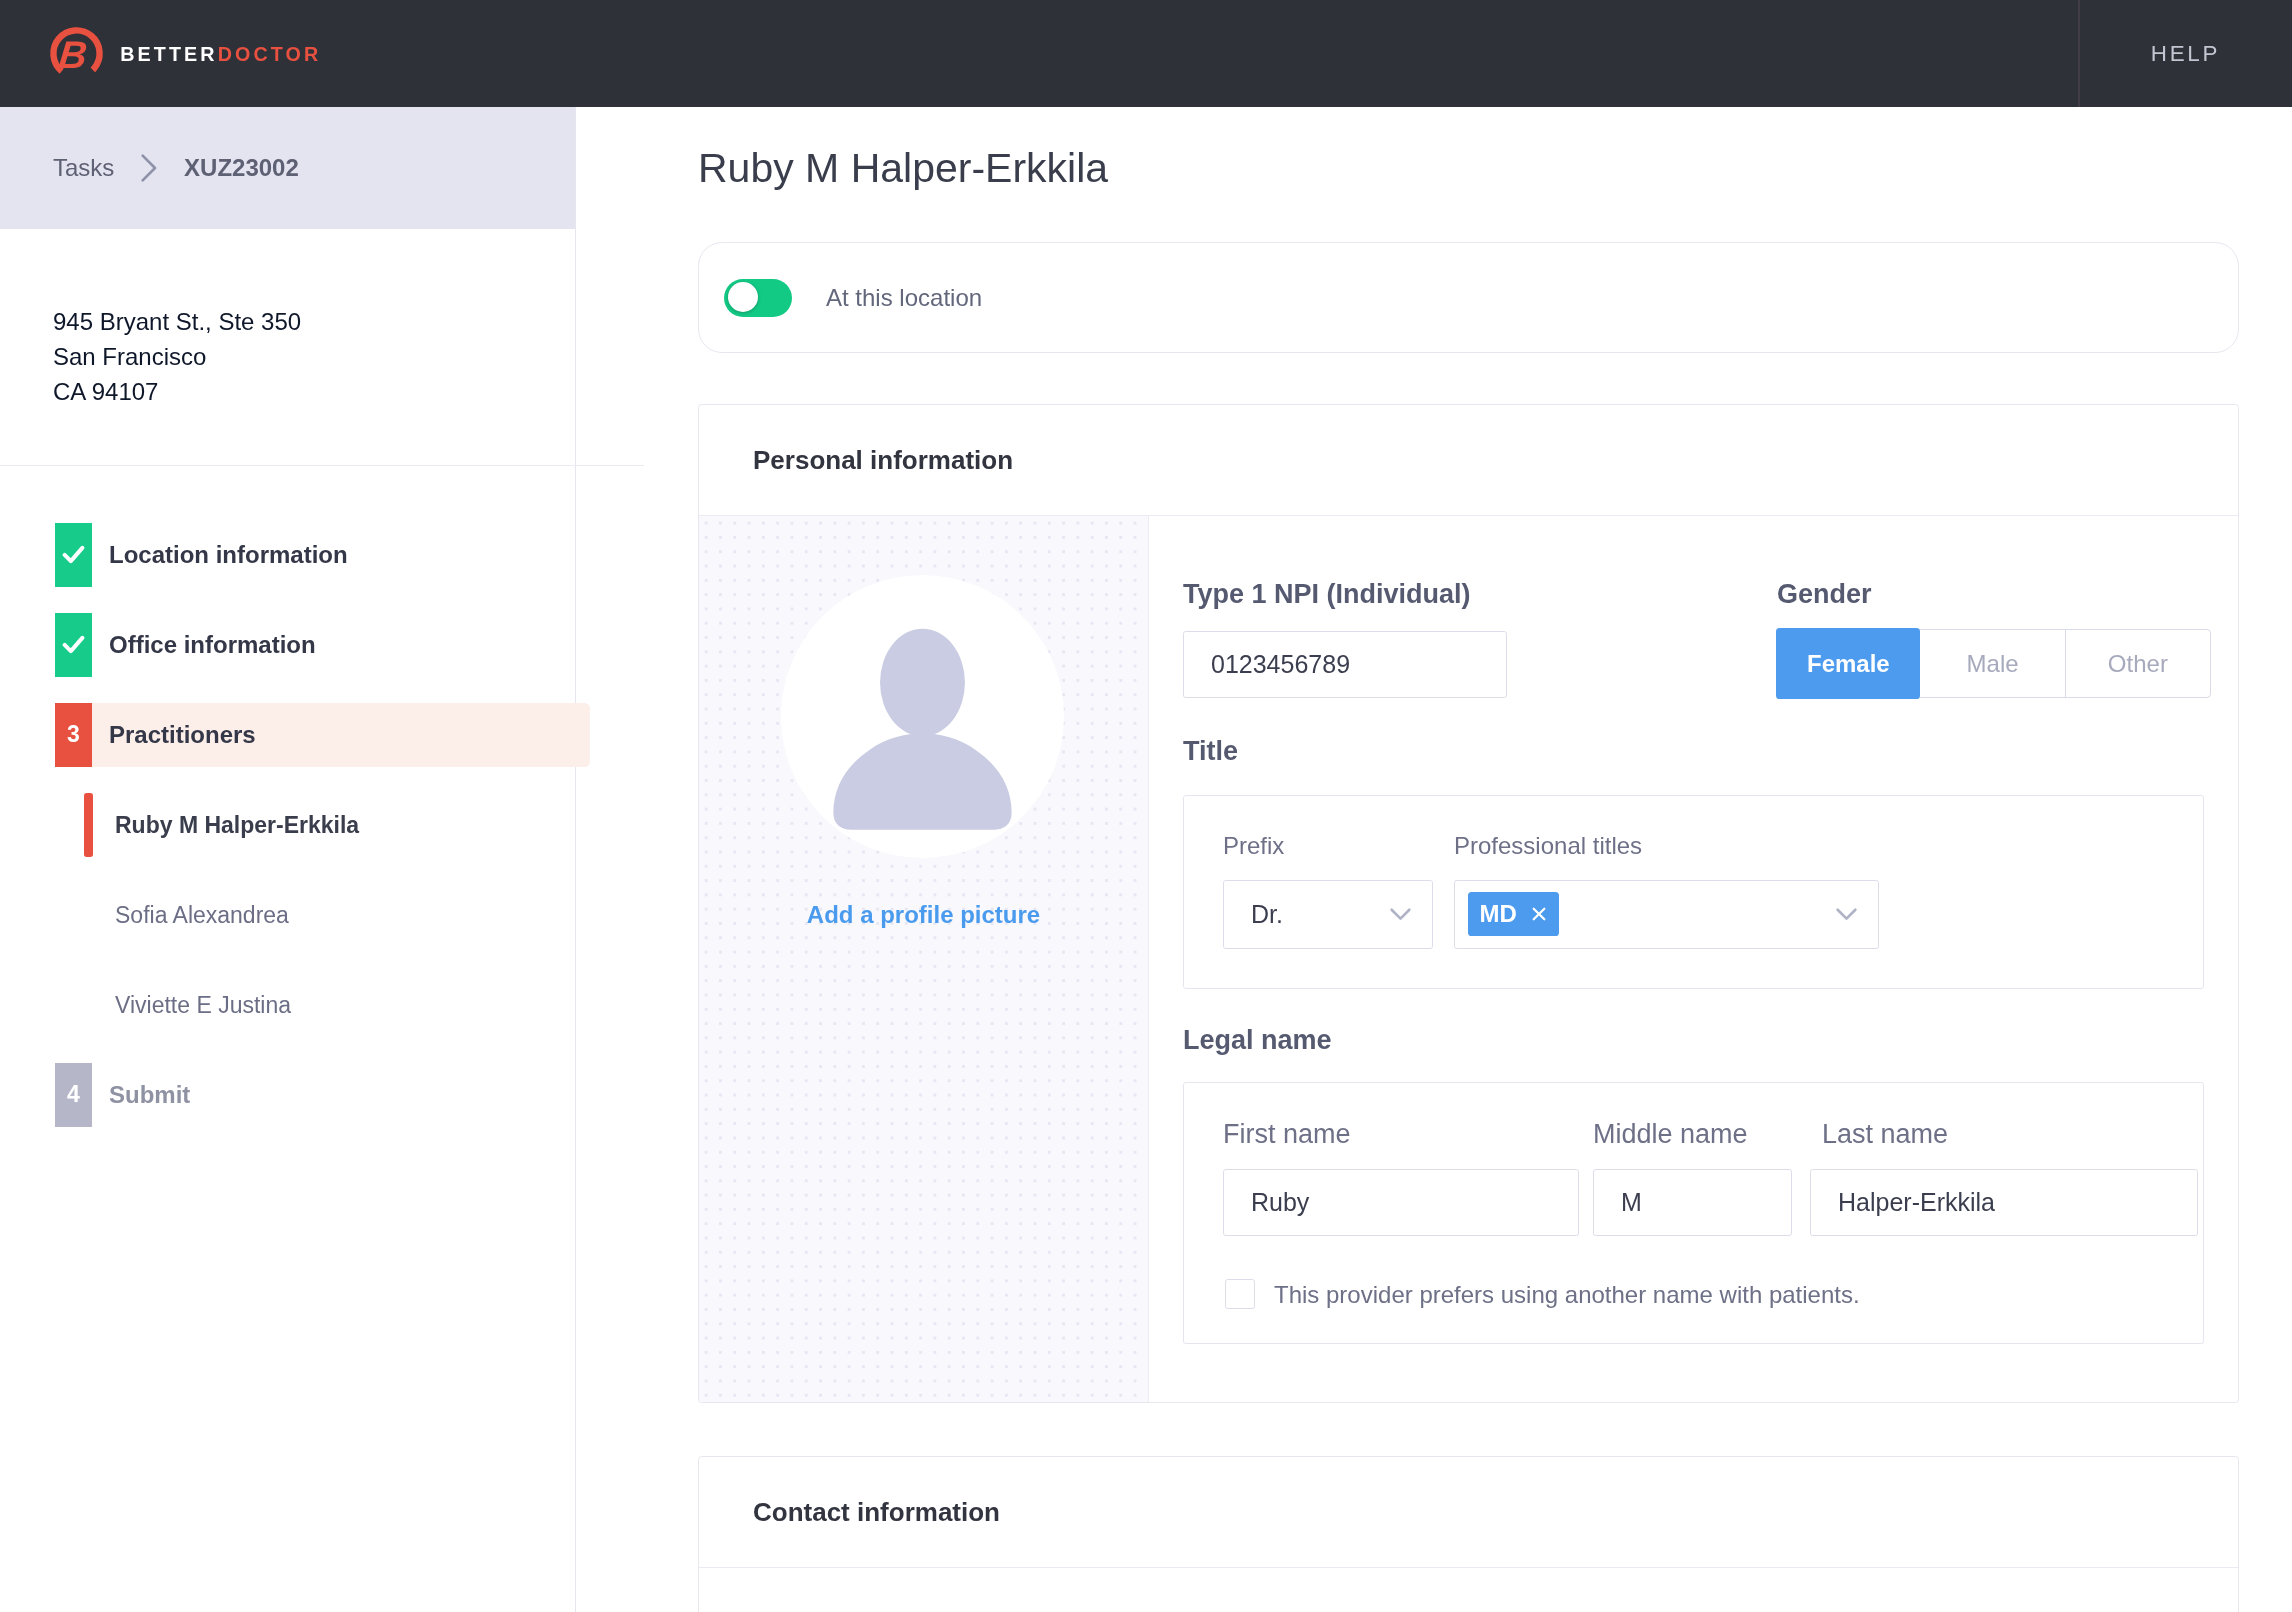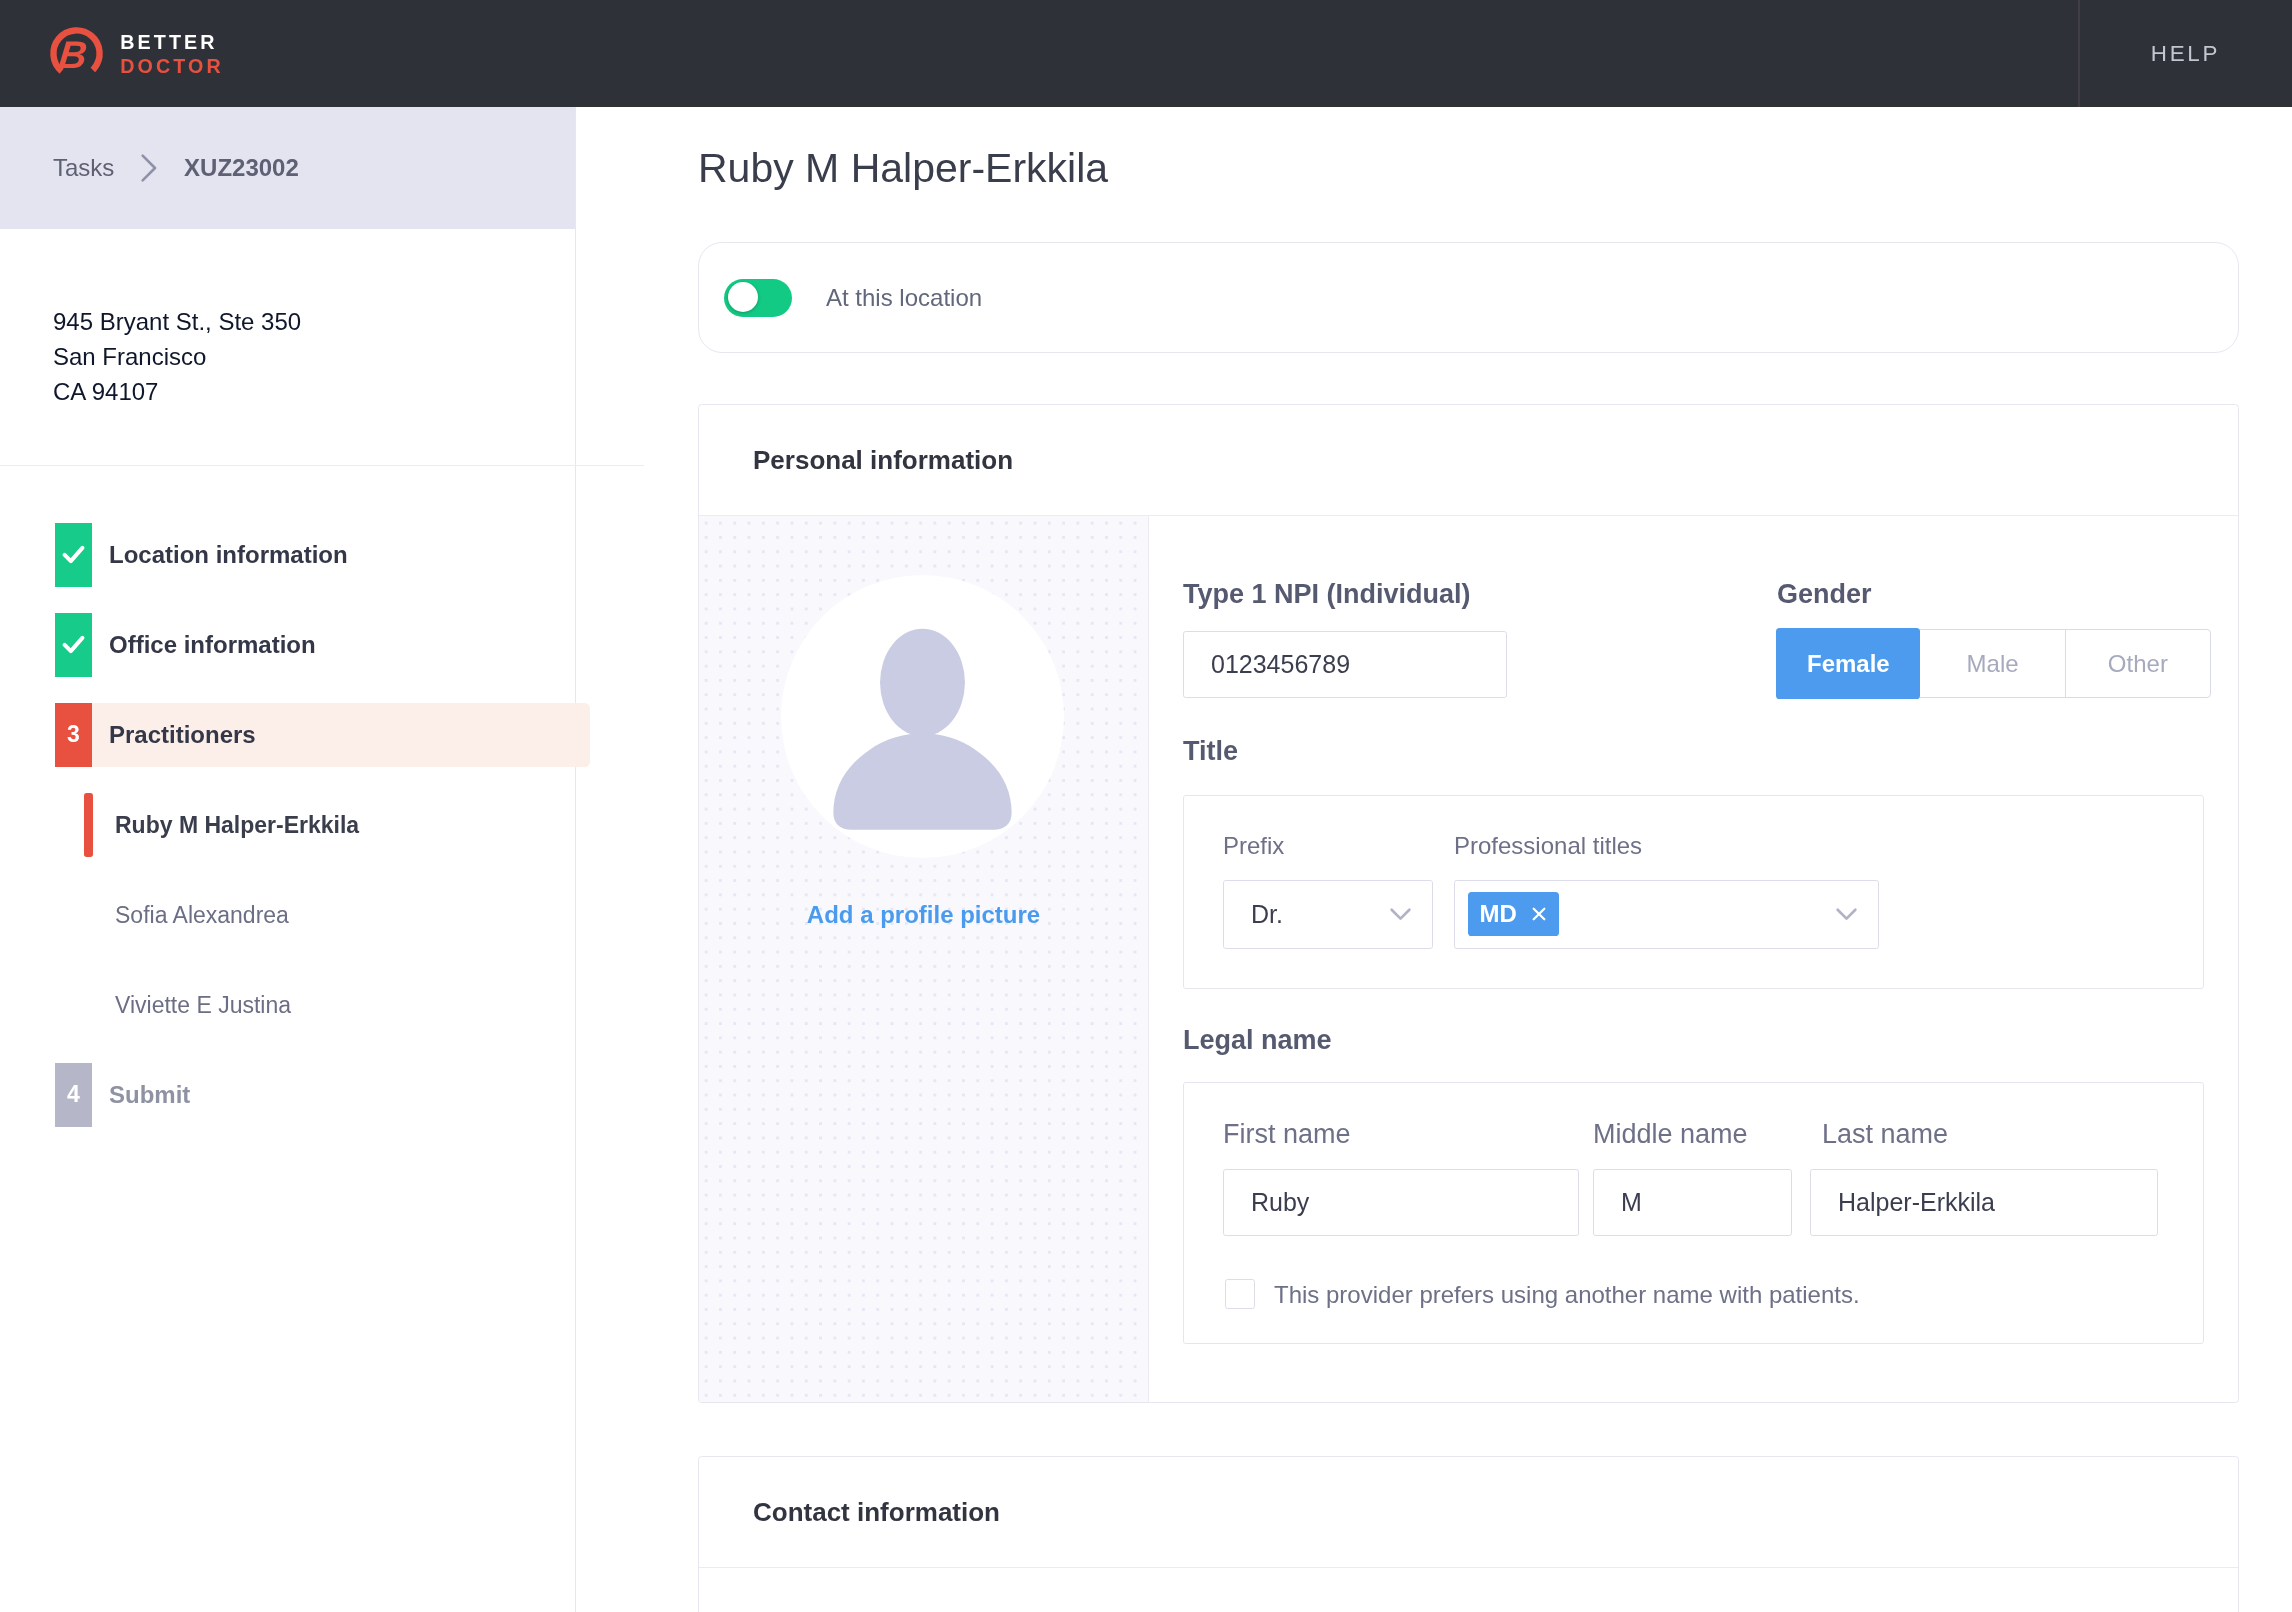--- a/index.html
+++ b/index.html
@@ -3,21 +3,21 @@
 <meta charset="utf-8">
 <style>
   * { margin:0; padding:0; box-sizing:border-box; }
   html,body { width:2293px; height:1612px; overflow:hidden; background:#ffffff;
     font-family:"Liberation Sans","DejaVu Sans",sans-serif; }
 
   
   .app-header { position:absolute; left:0; top:0; width:2293px; height:107px;
     background:#2f3139; display:flex; align-items:center; }
   .logo { display:flex; align-items:center; gap:14.3px; margin-left:47px; }
-  .logo-text { display:flex; flex-direction:column; line-height:24px;
+  .logo-text { display:flex; flex-direction:row; line-height:24px;
     font-size:19.7px; font-weight:bold; letter-spacing:3.1px; }
   .logo-top { color:#ffffff; }
   .logo-bottom { color:#e8503f; }
   .header-divider { position:absolute; left:2078px; top:0; width:1.8px; height:107px; background:#413d46; }
   .help { position:absolute; left:2078px; top:0; width:215px; height:107px;
     display:flex; align-items:center; justify-content:center;
     color:#c3c5d1; font-size:22.4px; letter-spacing:2.7px; cursor:pointer; }
 
   
   .sidebar { position:absolute; left:0; top:107px; width:576px; height:1505px;
@@ -271,21 +271,21 @@
         <label class="inner-label" style="left:39px; top:36px; font-size:27px; color:#6d7087;">First name</label>
         <label class="inner-label" style="left:409px; top:36px; font-size:27px; color:#6d7087;">Middle name</label>
         <label class="inner-label" style="left:638px; top:36px; font-size:27px; color:#6d7087;">Last name</label>
 
         <div class="text-input" style="left:39px; top:86px; width:356px;">
           <span>Ruby</span>
         </div>
         <div class="text-input" style="left:409px; top:86px; width:199px;">
           <span>M</span>
         </div>
-        <div class="text-input" style="left:626px; top:86px; width:348px;">
+        <div class="text-input" style="left:626px; top:86px; width:388px;">
           <span>Halper-Erkkila</span>
         </div>
 
         <span class="checkbox"></span>
         <span class="check-label">This provider prefers using another name with patients.</span>
       </div>
 
     </div>
   </section>
 

